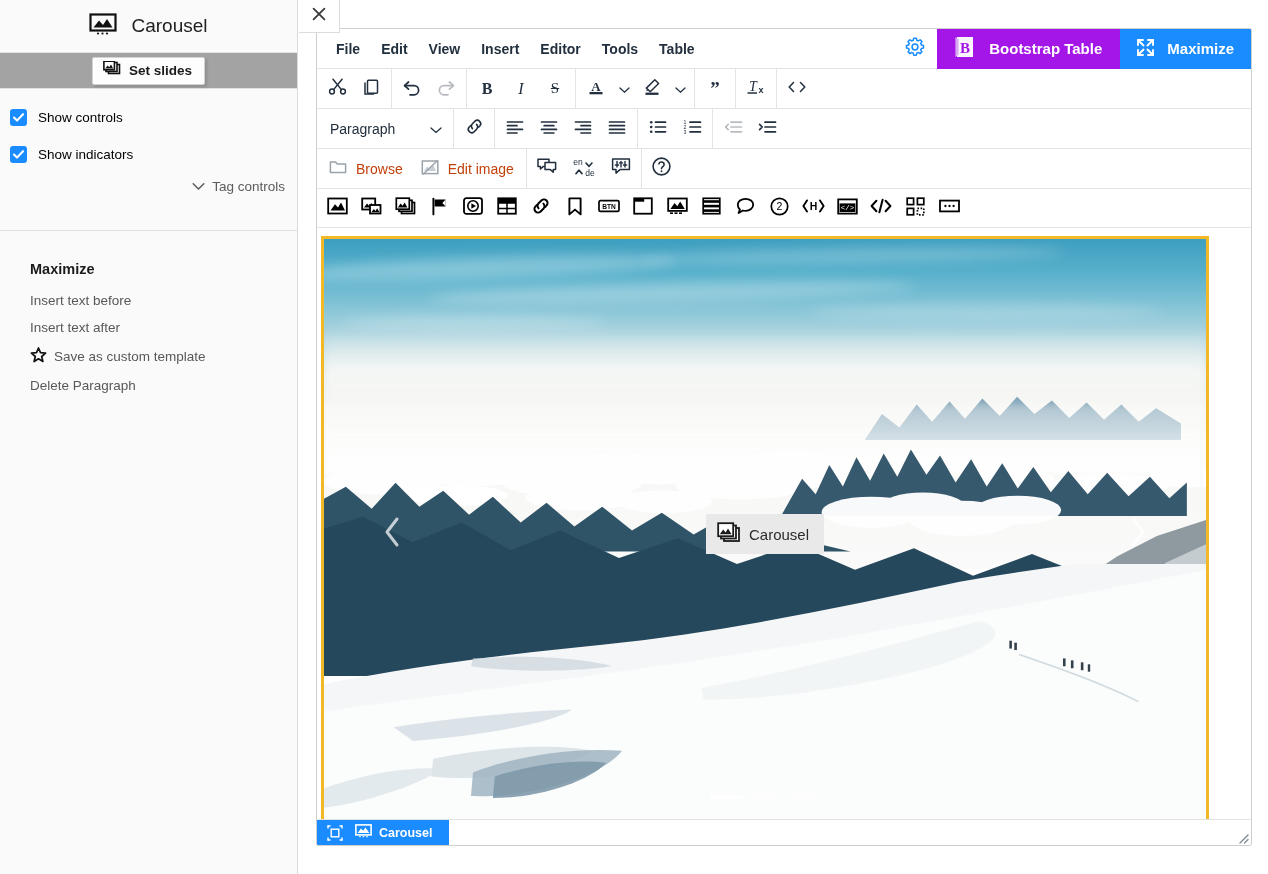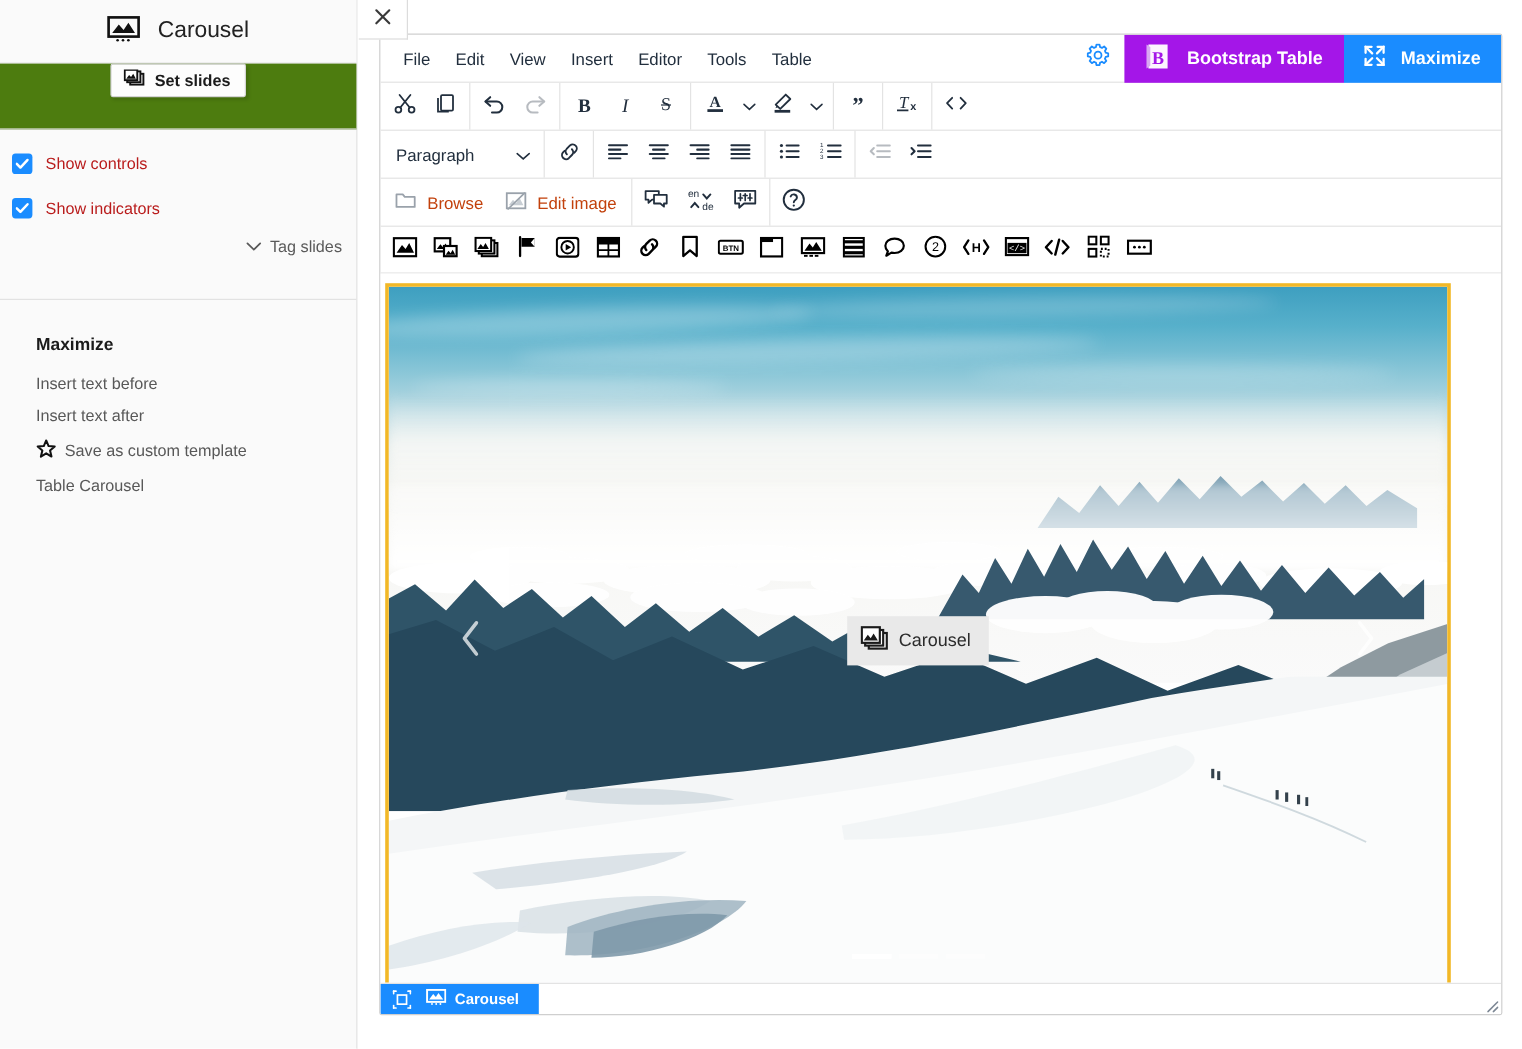--- a/index.html
+++ b/index.html
@@ -25,42 +25,42 @@
     height: 53px;
     display: flex; align-items: center; justify-content: center;
     gap: 14px;
     background: #fafafa;
     border-bottom: 1px solid #e4e4e4;
   }
   .sb-header-title {
     font-size: 19px; color: #222; font-weight: 400;
   }
   .sb-actionbar {
-    height: 55px;
-    background: #4d7c0f;
+    height: 36px;
+    background: #a3a3a3;
     border-bottom: 1px solid #e0e0e0;
-    display: flex; align-items: flex-start; justify-content: center;
+    display: flex; align-items: center; justify-content: center;
   }
   .setslides-btn {
     background: #fdfdfd;
     border: 1px solid #d4d4d4;
     border-radius: 2px;
     box-shadow: 2px 2px 3px rgba(0,0,0,0.13);
     height: 28px;
     padding: 0 12px 0 10px;
     display: inline-flex; align-items: center; gap: 8px;
     font-size: 13.5px; font-weight: bold; color: #1b1b1b;
     cursor: pointer;
   }
   .chk-row {
     display: flex; align-items: center; gap: 11px;
     padding: 0 0 0 10px;
     height: 37px;
     font-size: 13.5px;
-    color: #b91c1c;
+    color: #000000;
   }
   .chk {
     width: 17px; height: 17px; border-radius: 3px;
     background: #1a8cff; flex: 0 0 17px;
     display: flex; align-items: center; justify-content: center;
     cursor: pointer;
   }
   .chk svg { display: block; }
   .tagopt-row {
     display: flex; align-items: center; justify-content: flex-end;
@@ -118,21 +118,21 @@
   
   .menubar {
     height: 40px;
     display: flex; align-items: center;
     border-bottom: 1px solid #e3e3e3;
     position: relative;
   }
   .menu-item {
     font-size: 14px; color: #222f3e;
     padding: 5px 9px; margin-left: 3px;
-    border-radius: 3px; cursor: pointer;
+    border-radius: 3px; cursor: pointer; font-weight: bold;
   }
   .menu-item:first-child { margin-left: 10px; }
   .menu-right {
     margin-left: auto; display: flex; align-items: stretch; height: 40px;
   }
   .gear-btn {
     width: 44px; display: flex; align-items: center; justify-content: center;
     cursor: pointer;
   }
   .bs-btn {
@@ -326,21 +326,21 @@
         </span>
         <span>Show indicators</span>
       </div>
 
       <div class="tagopt-row">
         <span>
           <svg width="13" height="9" viewBox="0 0 13 9">
               <path d="M1.2 1.8 L6.5 7 L11.8 1.8" fill="none" stroke="#5a5a5a" stroke-width="1.5" stroke-linecap="round"></path>
             </svg>
         </span>
-        <span>Tag slides</span>
+        <span>Tag controls</span>
       </div>
     </div>
 
     <div class="sb-divider"></div>
 
     <div class="sb-actions">
       <h3>Maximize</h3>
 
       <div class="act-link">
         <span>Insert text before</span>
@@ -350,21 +350,21 @@
       </div>
       <div class="act-link">
         <span>
           <svg width="17" height="16" viewBox="0 0 17 16">
               <path d="M8.5 1 L10.5 5.7 L15.6 6.1 L11.7 9.5 L12.9 14.5 L8.5 11.8 L4.1 14.5 L5.3 9.5 L1.4 6.1 L6.5 5.7 Z" fill="none" stroke="#111" stroke-width="1.7" stroke-linejoin="round"></path>
             </svg>
         </span>
         <span>Save as custom template</span>
       </div>
       <div class="act-link">
-        <span>Table Carousel</span>
+        <span>Delete Paragraph</span>
       </div>
     </div>
   </aside>
 
   <div id="closebtn">
     <span>
       <svg width="14" height="14" viewBox="0 0 14 14">
           <path d="M1.6 1.6 L12.4 12.4 M12.4 1.6 L1.6 12.4" stroke="#3a3a3a" stroke-width="1.8" stroke-linecap="round"></path>
         </svg>
     </span>

